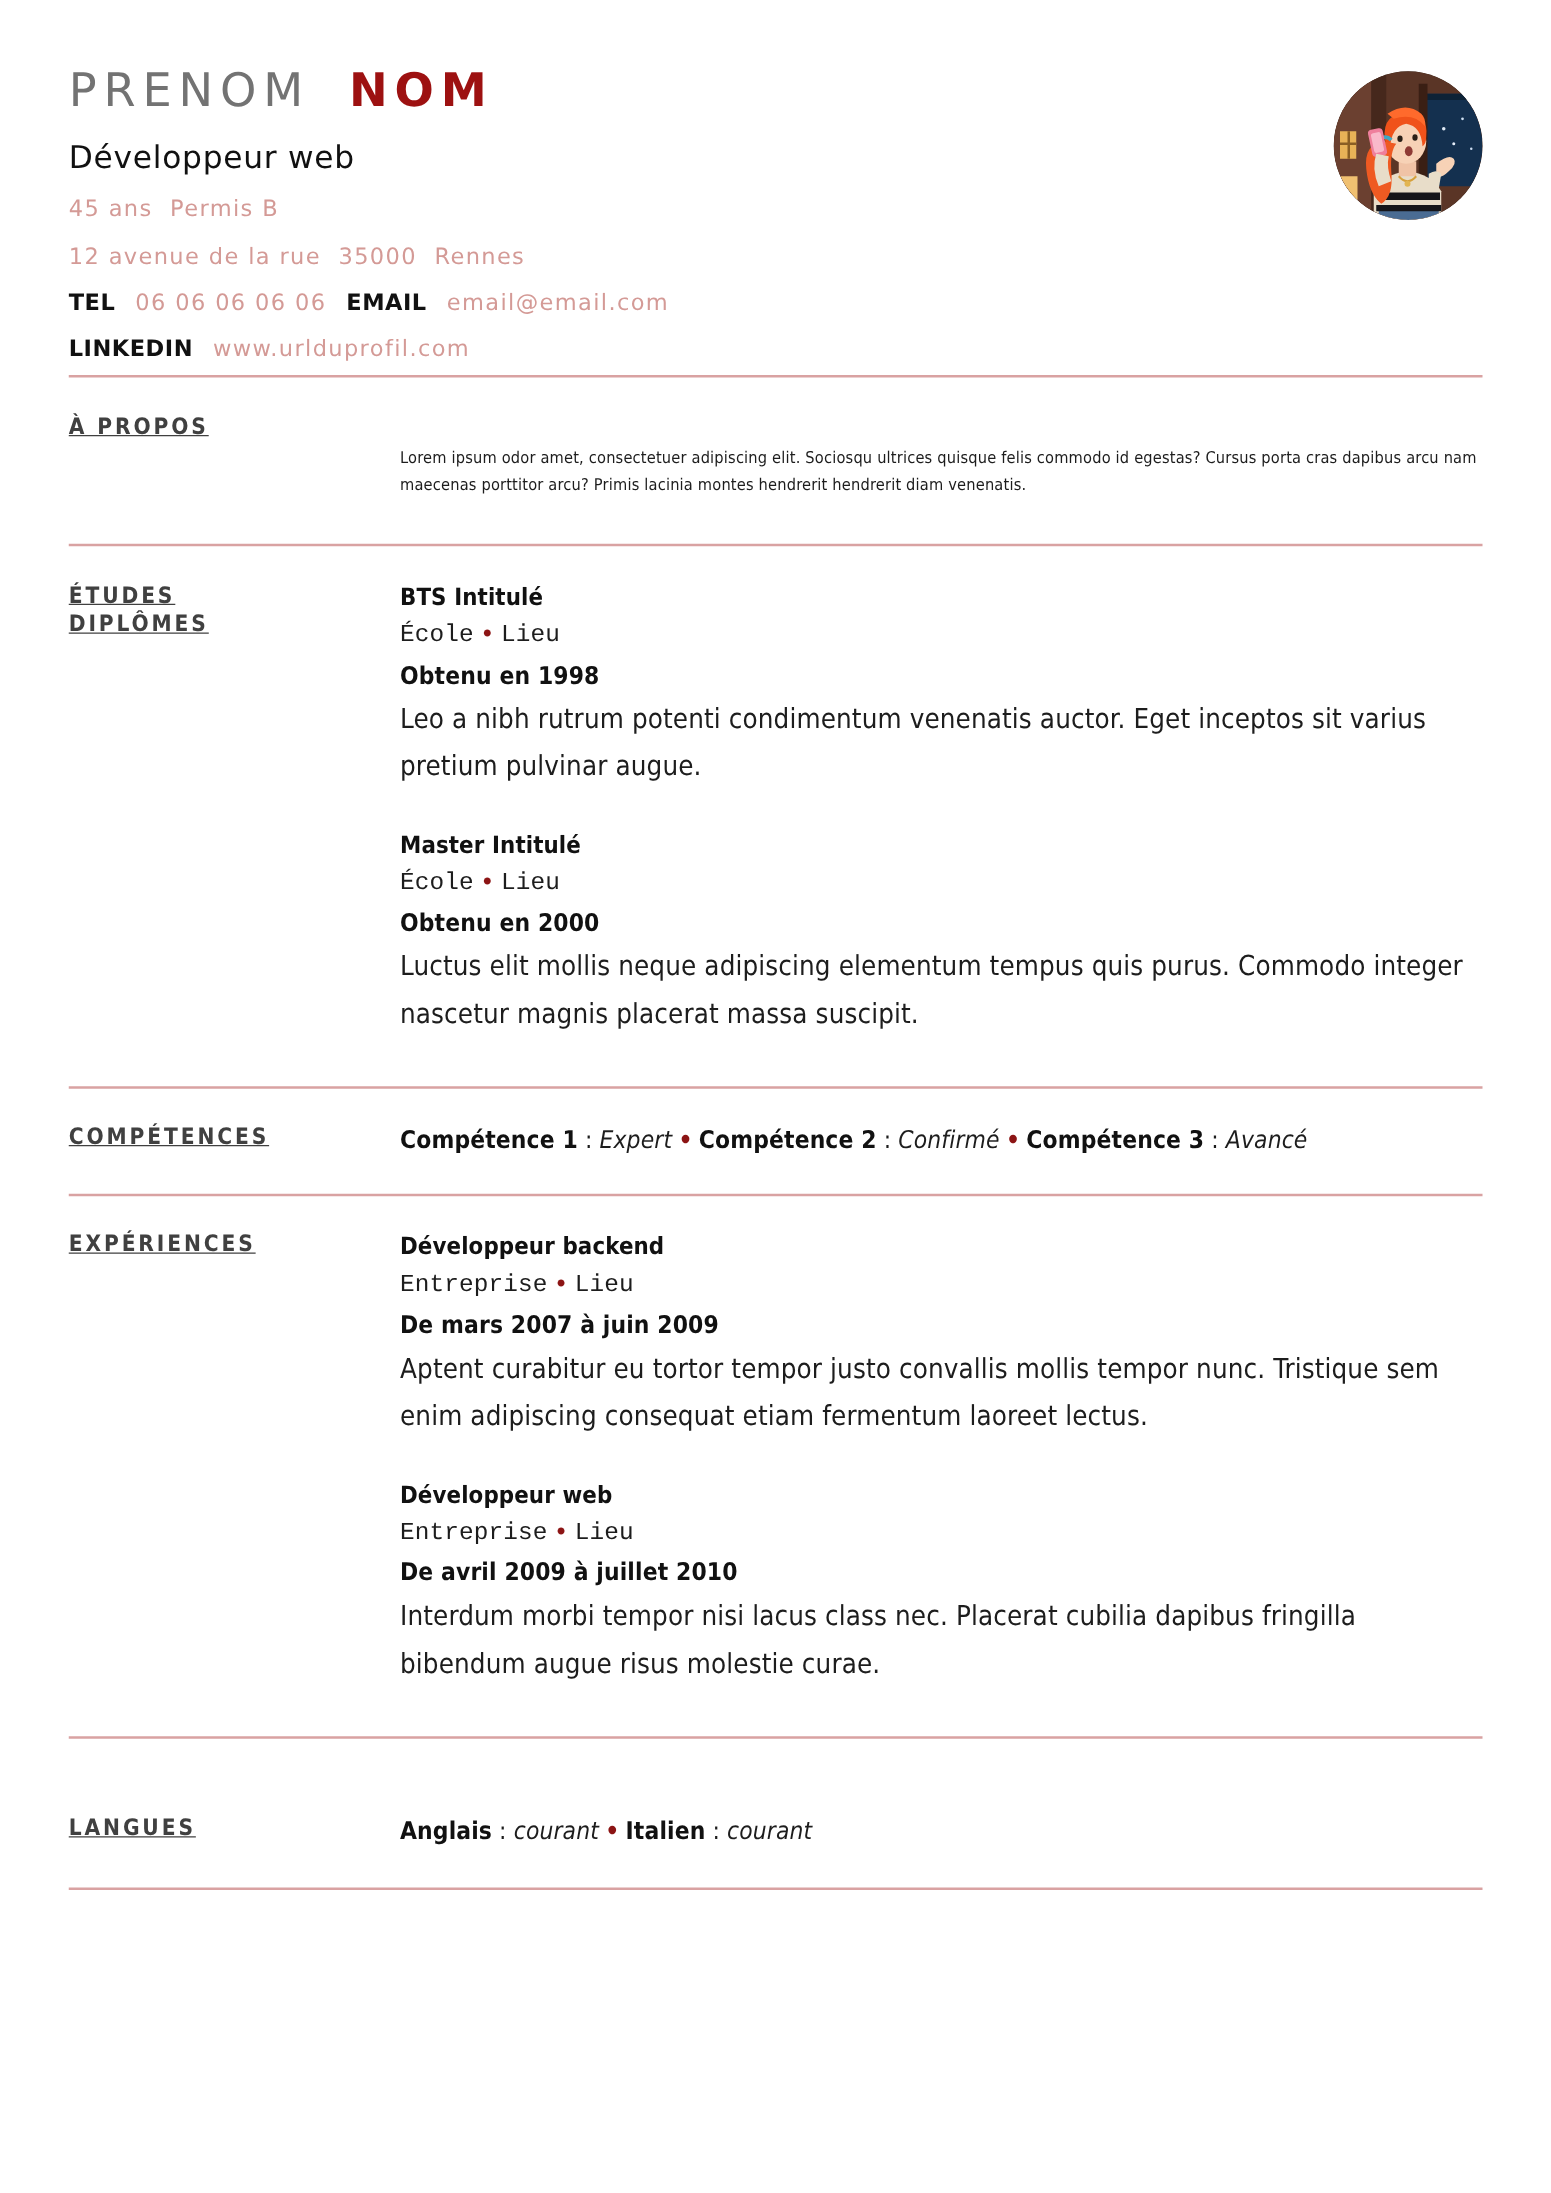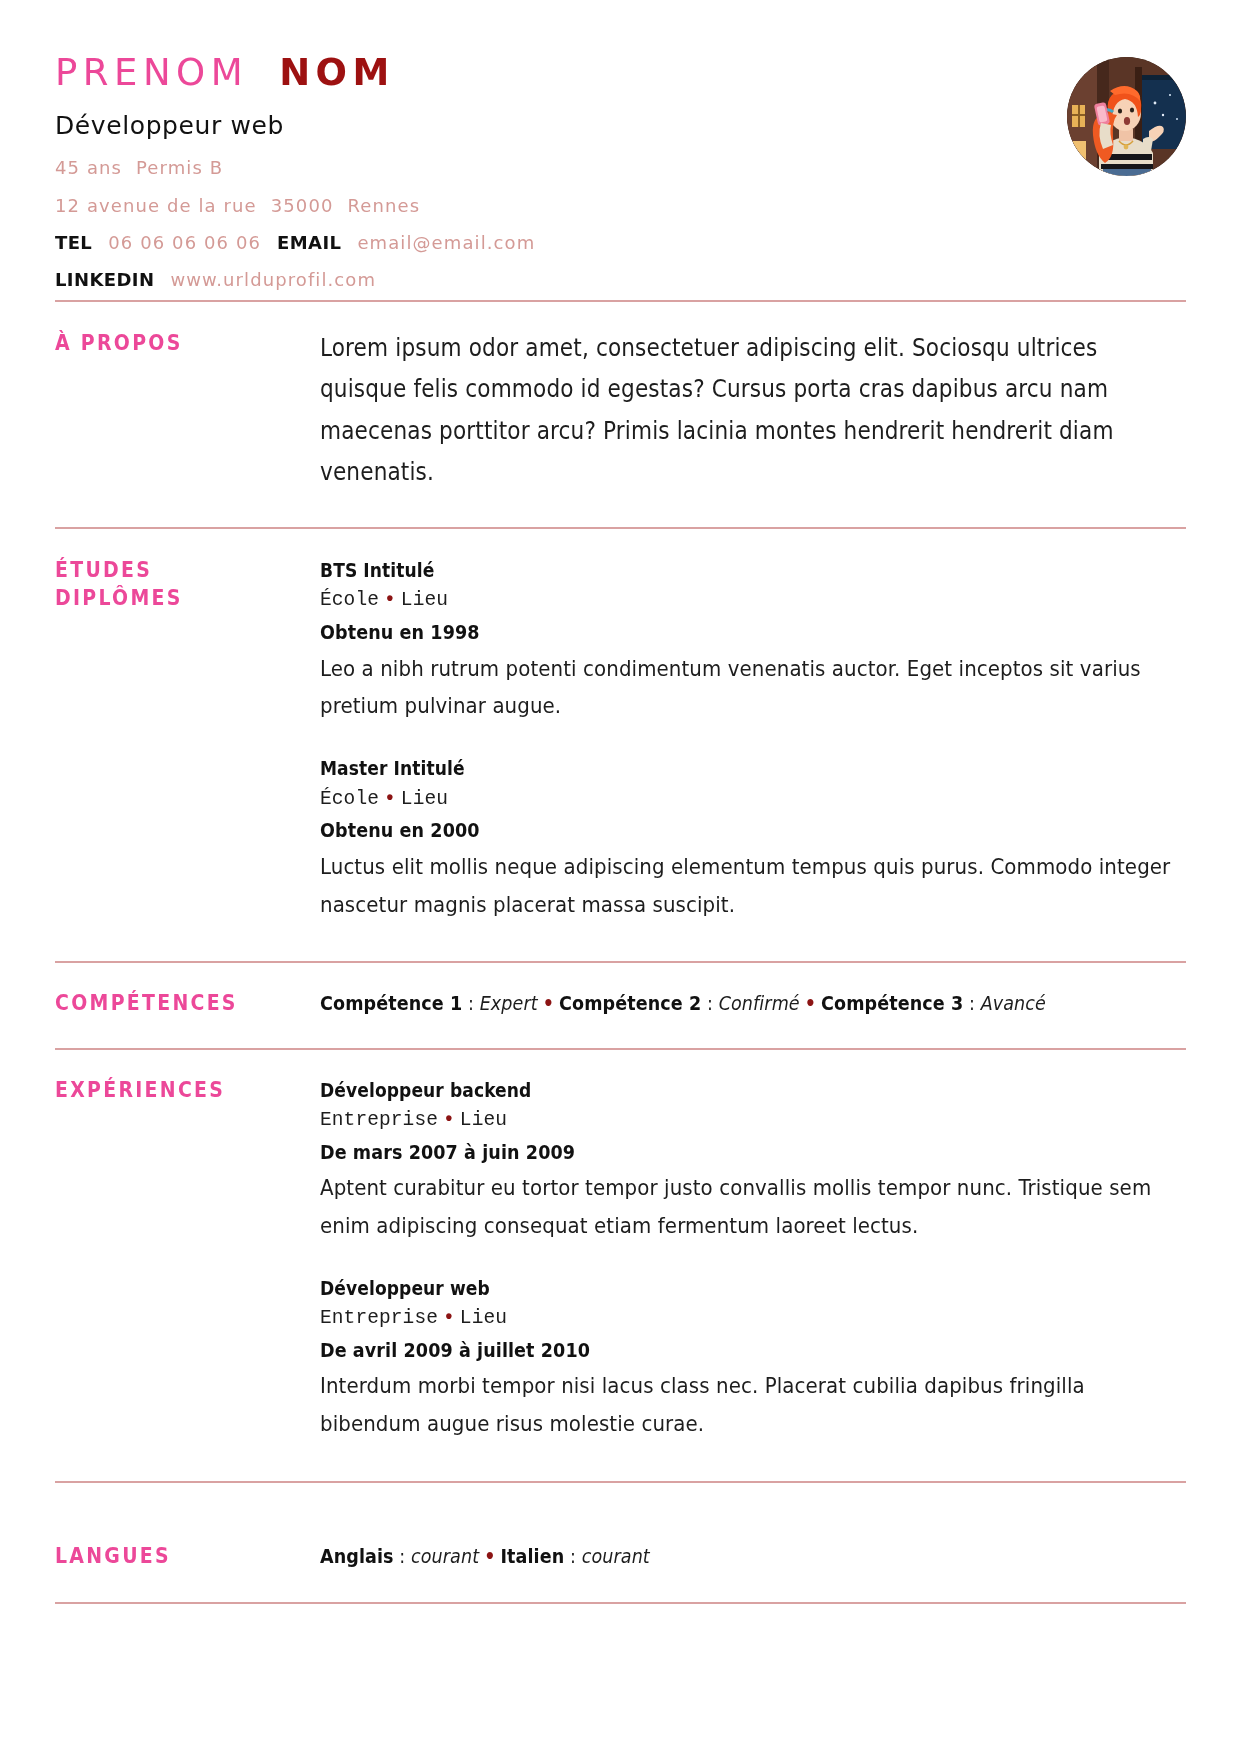--- a/index.html
+++ b/index.html
@@ -32,21 +32,21 @@
 
   .name-line {
     font-family: "DejaVu Sans", sans-serif;
     font-size: 37px;
     font-weight: 400;
     letter-spacing: 5.5px;
     line-height: 1.15;
     white-space: nowrap;
     margin-top: 6px;
   }
-  .name-first { color: #ec4899; font-weight: 400; }
+  .name-first { color: #737373; font-weight: 400; }
   .name-last  { color: #9d1111; font-weight: 700; margin-left: 31px; }
 
   .job-title {
     font-family: "DejaVu Sans", sans-serif;
     font-size: 25px;
     font-weight: 400;
     color: #111111;
     letter-spacing: 0.6px;
     margin-top: 16px;
   }
@@ -95,39 +95,41 @@
   }
 
   .section {
     display: flex;
     align-items: flex-start;
   }
   .section-label {
     flex: 0 0 265px;
     max-width: 265px;
     font-family: "DejaVu Sans Condensed", "DejaVu Sans", sans-serif;
-    font-size: 21px;
-    font-weight: 700;
-    color: #ec4899;
+    font-size: 18px;
+    font-weight: 700;
+    color: #404040;
     letter-spacing: 2.3px;
     line-height: 1.32;
     text-transform: uppercase;
     padding-top: 2px;
+    text-decoration: underline;
   }
   .section-body {
     flex: 1 1 auto;
     min-width: 0;
   }
 
   .body-text {
     font-family: "DejaVu Sans Condensed", "Liberation Sans", sans-serif;
-    font-size: 24px;
+    font-size: 13px;
     line-height: 1.72;
     color: #1d1d1d;
     letter-spacing: 0.15px;
+    margin-top: 28px;
   }
 
   .entry { margin-bottom: 0; }
   .entry + .entry { margin-top: 28px; }
 
   .entry-title {
     font-family: "DejaVu Sans Condensed", "Liberation Sans", sans-serif;
     font-size: 19px;
     font-weight: 700;
     color: #111111;

